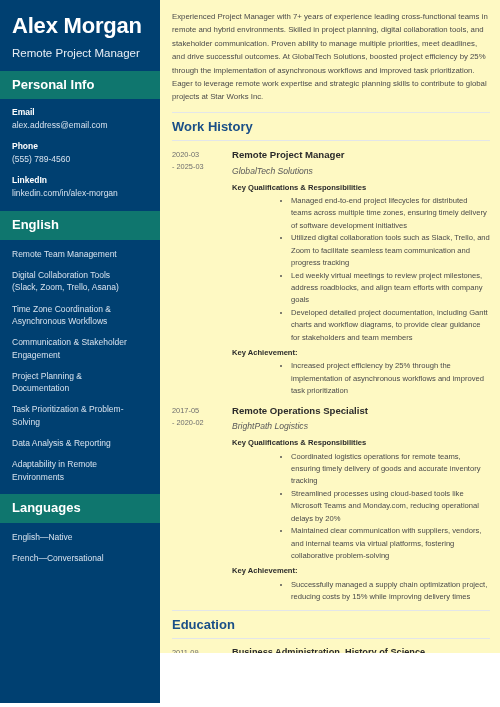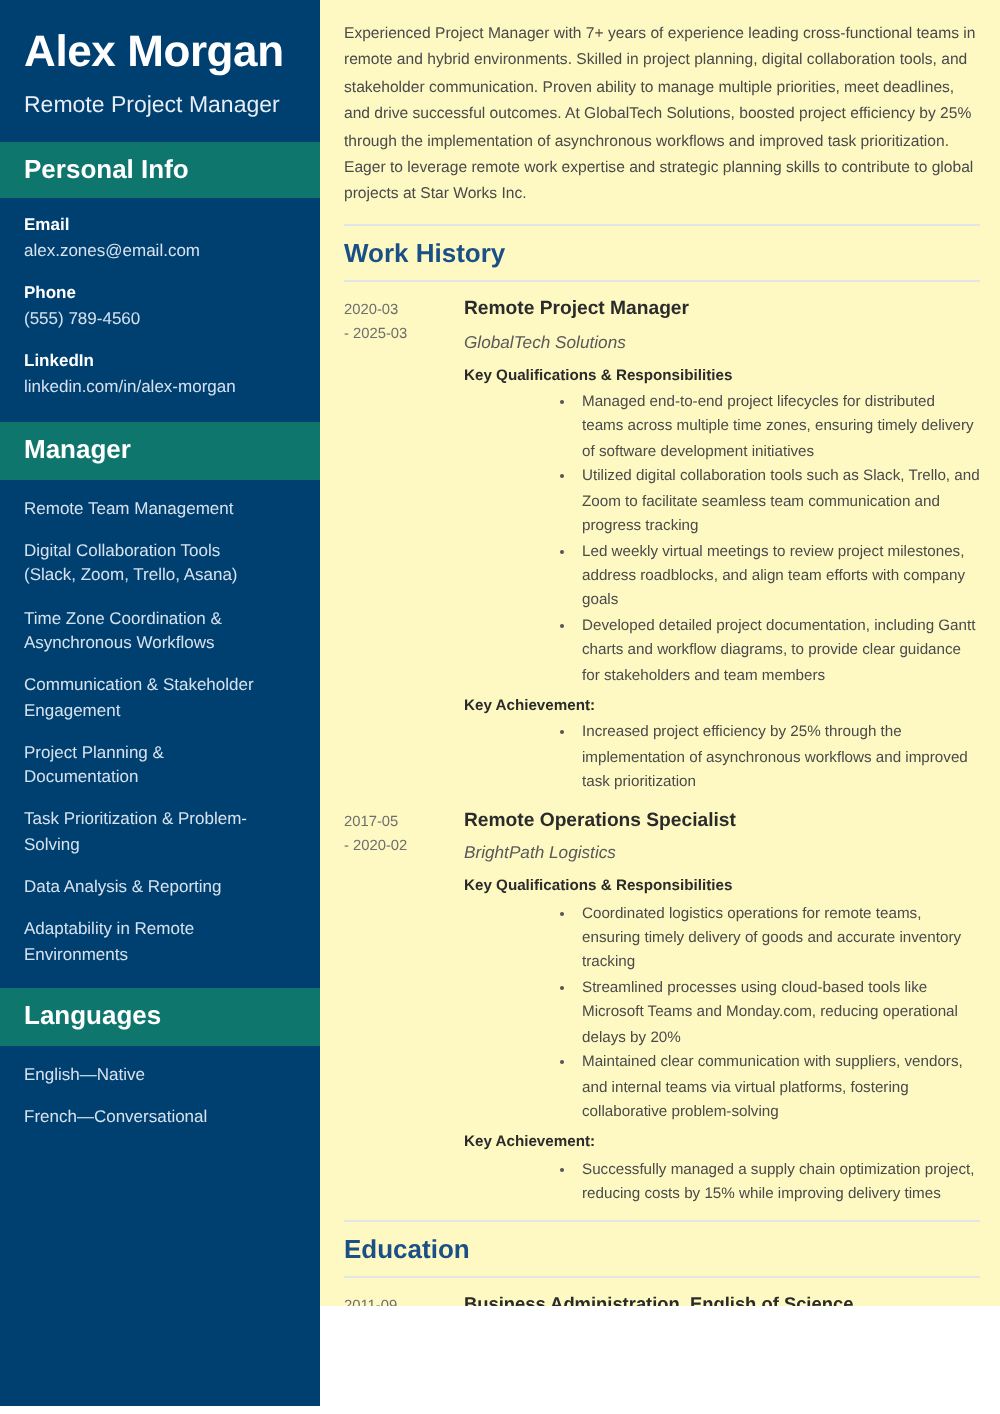--- a/index.html
+++ b/index.html
@@ -220,34 +220,34 @@
       <div class="sb-name">Alex Morgan</div>
       <div class="sb-title">Remote Project Manager</div>
     </div>
 
     <div class="sb-section-band">
       <div class="sb-section-title">Personal Info</div>
     </div>
     <div class="sb-body">
       <div class="sb-contact-item">
         <div class="sb-contact-label">Email</div>
-        <div class="sb-contact-value">alex.zones@email.com</div>
+        <div class="sb-contact-value">alex.address@email.com</div>
       </div>
       <div class="sb-contact-item">
         <div class="sb-contact-label">Phone</div>
         <div class="sb-contact-value">(555) 789-4560</div>
       </div>
       <div class="sb-contact-item">
         <div class="sb-contact-label">LinkedIn</div>
         <div class="sb-contact-value">linkedin.com/in/alex-morgan</div>
       </div>
     </div>
 
     <div class="sb-section-band">
-      <div class="sb-section-title">Manager</div>
+      <div class="sb-section-title">English</div>
     </div>
     <div class="sb-body">
       <ul class="sb-list">
         <li>Remote Team Management</li>
         <li>Digital Collaboration Tools (Slack, Zoom, Trello, Asana)</li>
         <li>Time Zone Coordination &amp; Asynchronous Workflows</li>
         <li>Communication &amp; Stakeholder Engagement</li>
         <li>Project Planning &amp; Documentation</li>
         <li>Task Prioritization &amp; Problem-Solving</li>
         <li>Data Analysis &amp; Reporting</li>
@@ -324,21 +324,21 @@
       <div class="section-rule"></div>
       <h2 class="section-heading">Education</h2>
       <div class="section-underrule"></div>
 
       <div class="entry">
         <div class="entry-dates">
           <div>2011-09</div>
           <div>- 2015-05</div>
         </div>
         <div class="entry-body">
-          <div class="edu-degree">Business Administration, English of Science</div>
+          <div class="edu-degree">Business Administration, History of Science</div>
           <div class="edu-school">University of Florida, Gainesville</div>
         </div>
       </div>
     </section>
 
     <section class="section">
       <div class="section-rule"></div>
       <h2 class="section-heading">Certificates</h2>
       <div class="section-underrule"></div>
 

